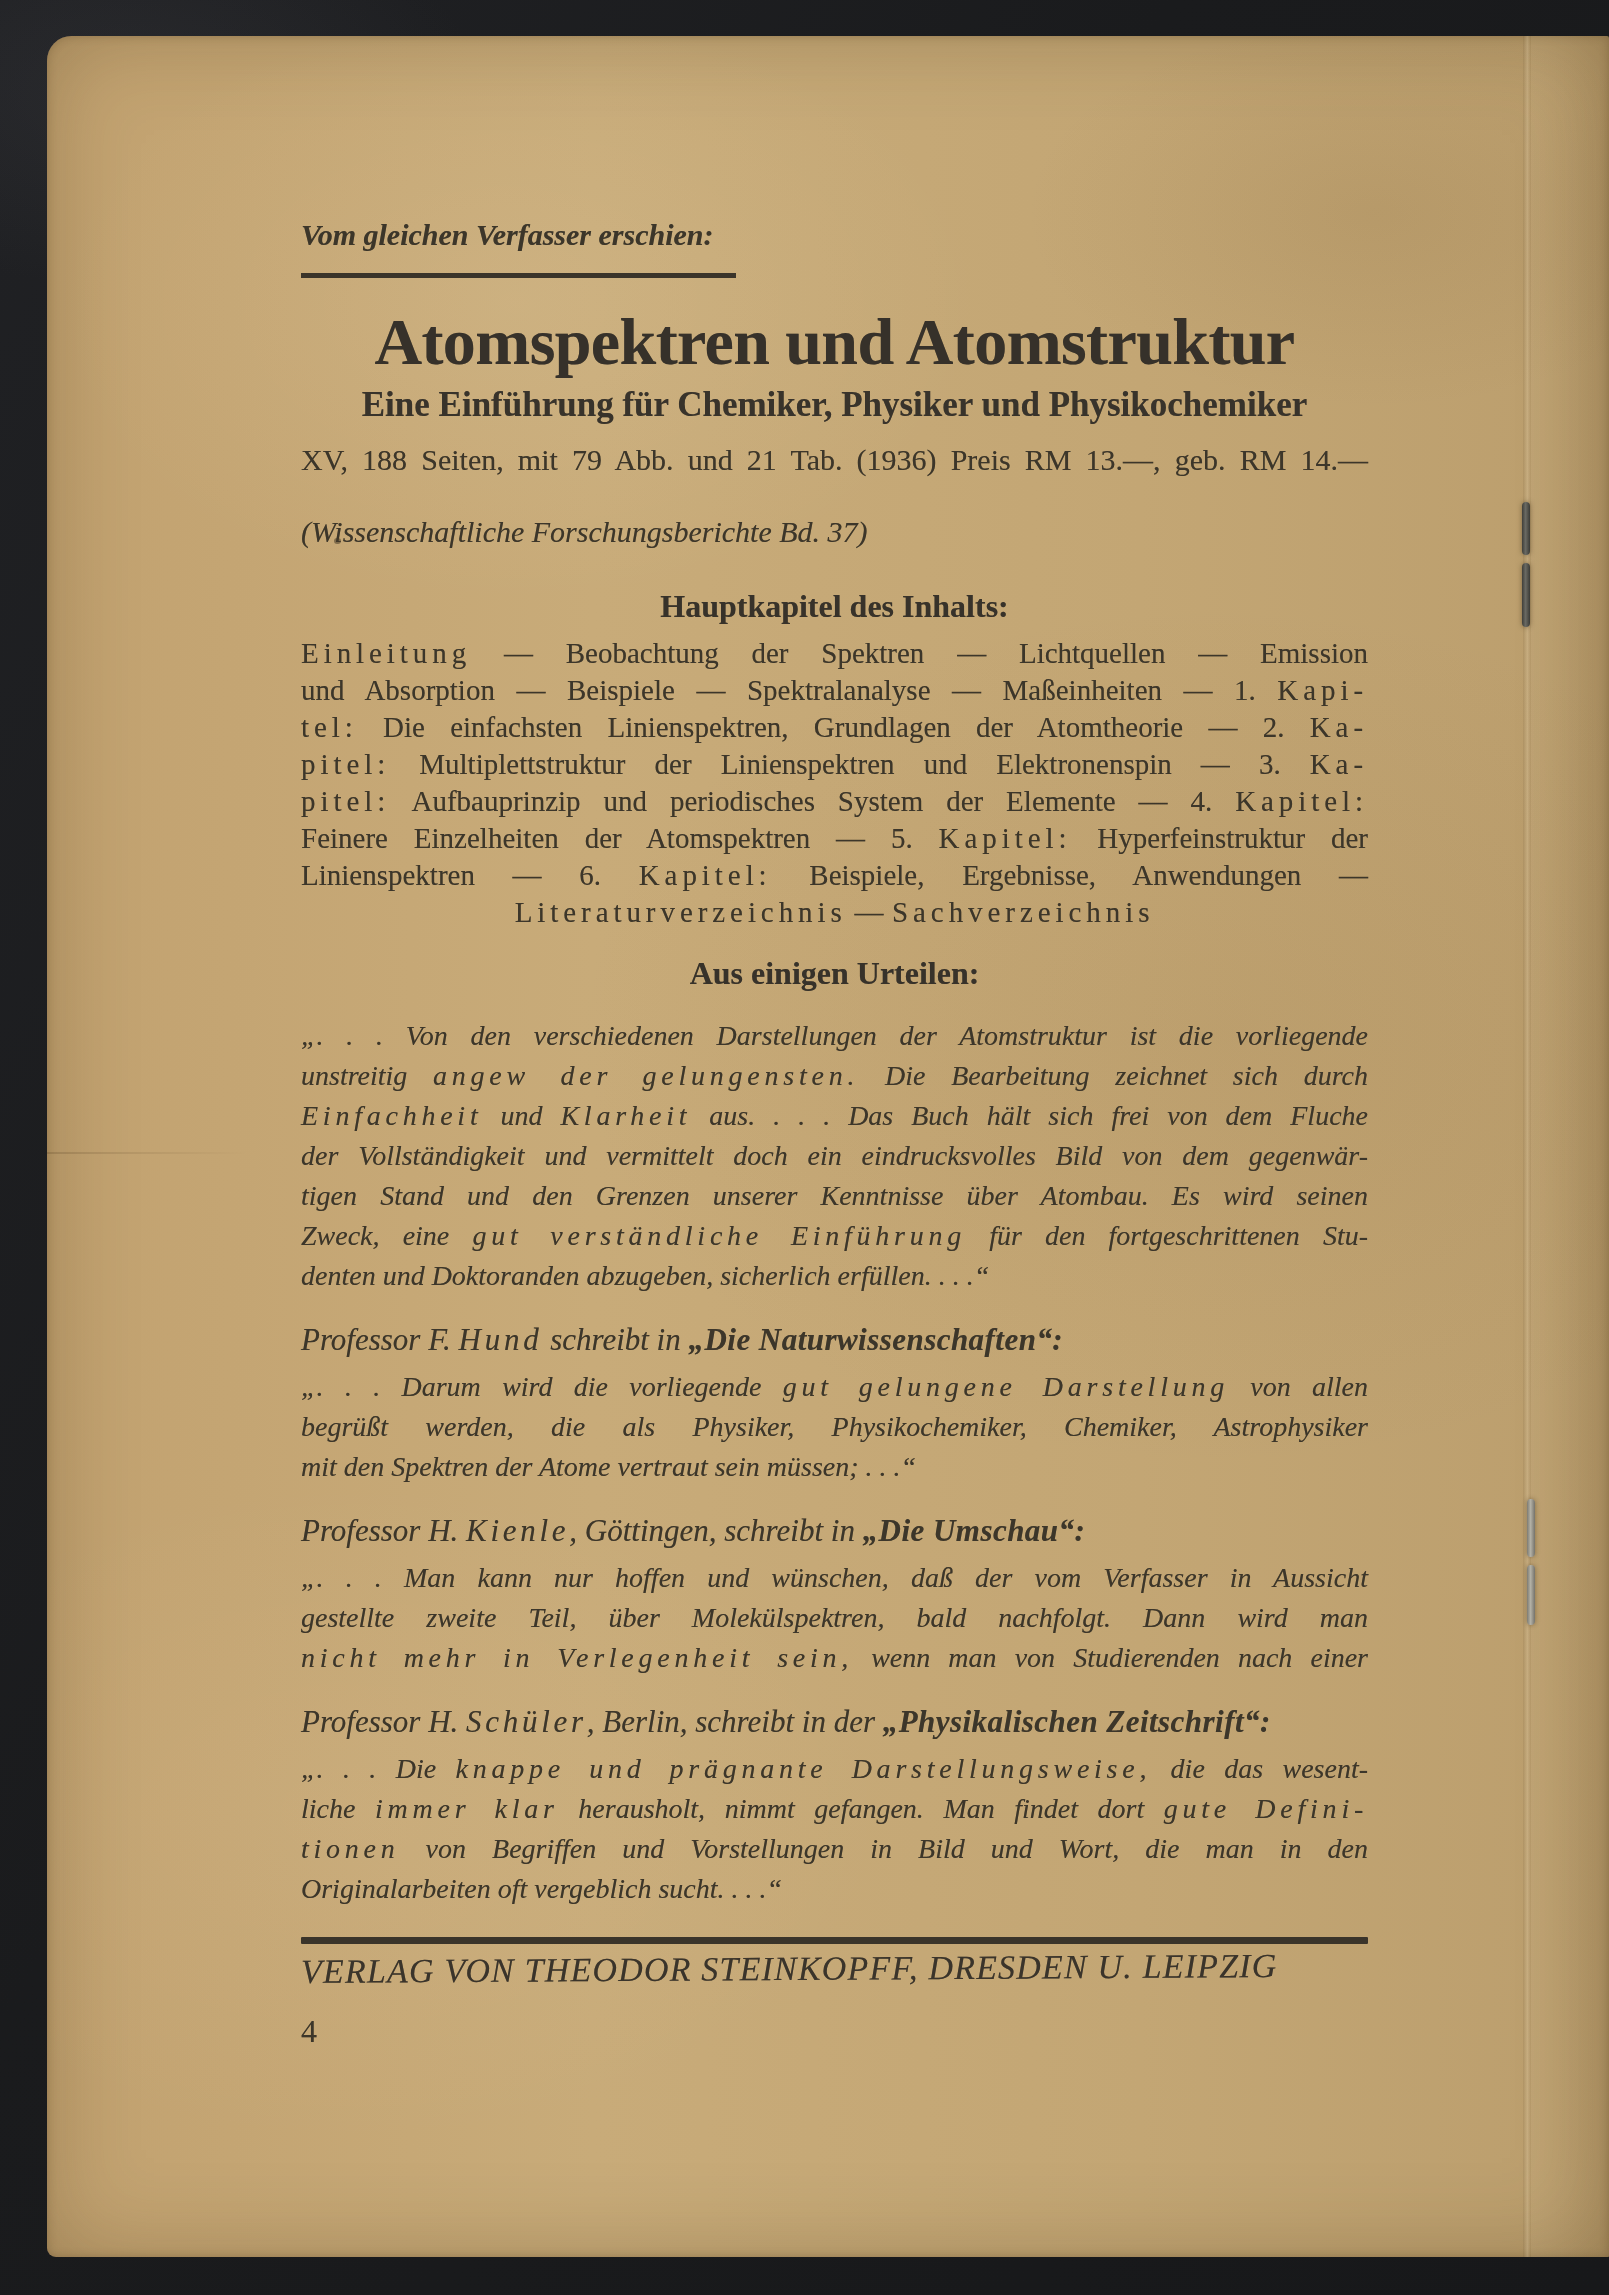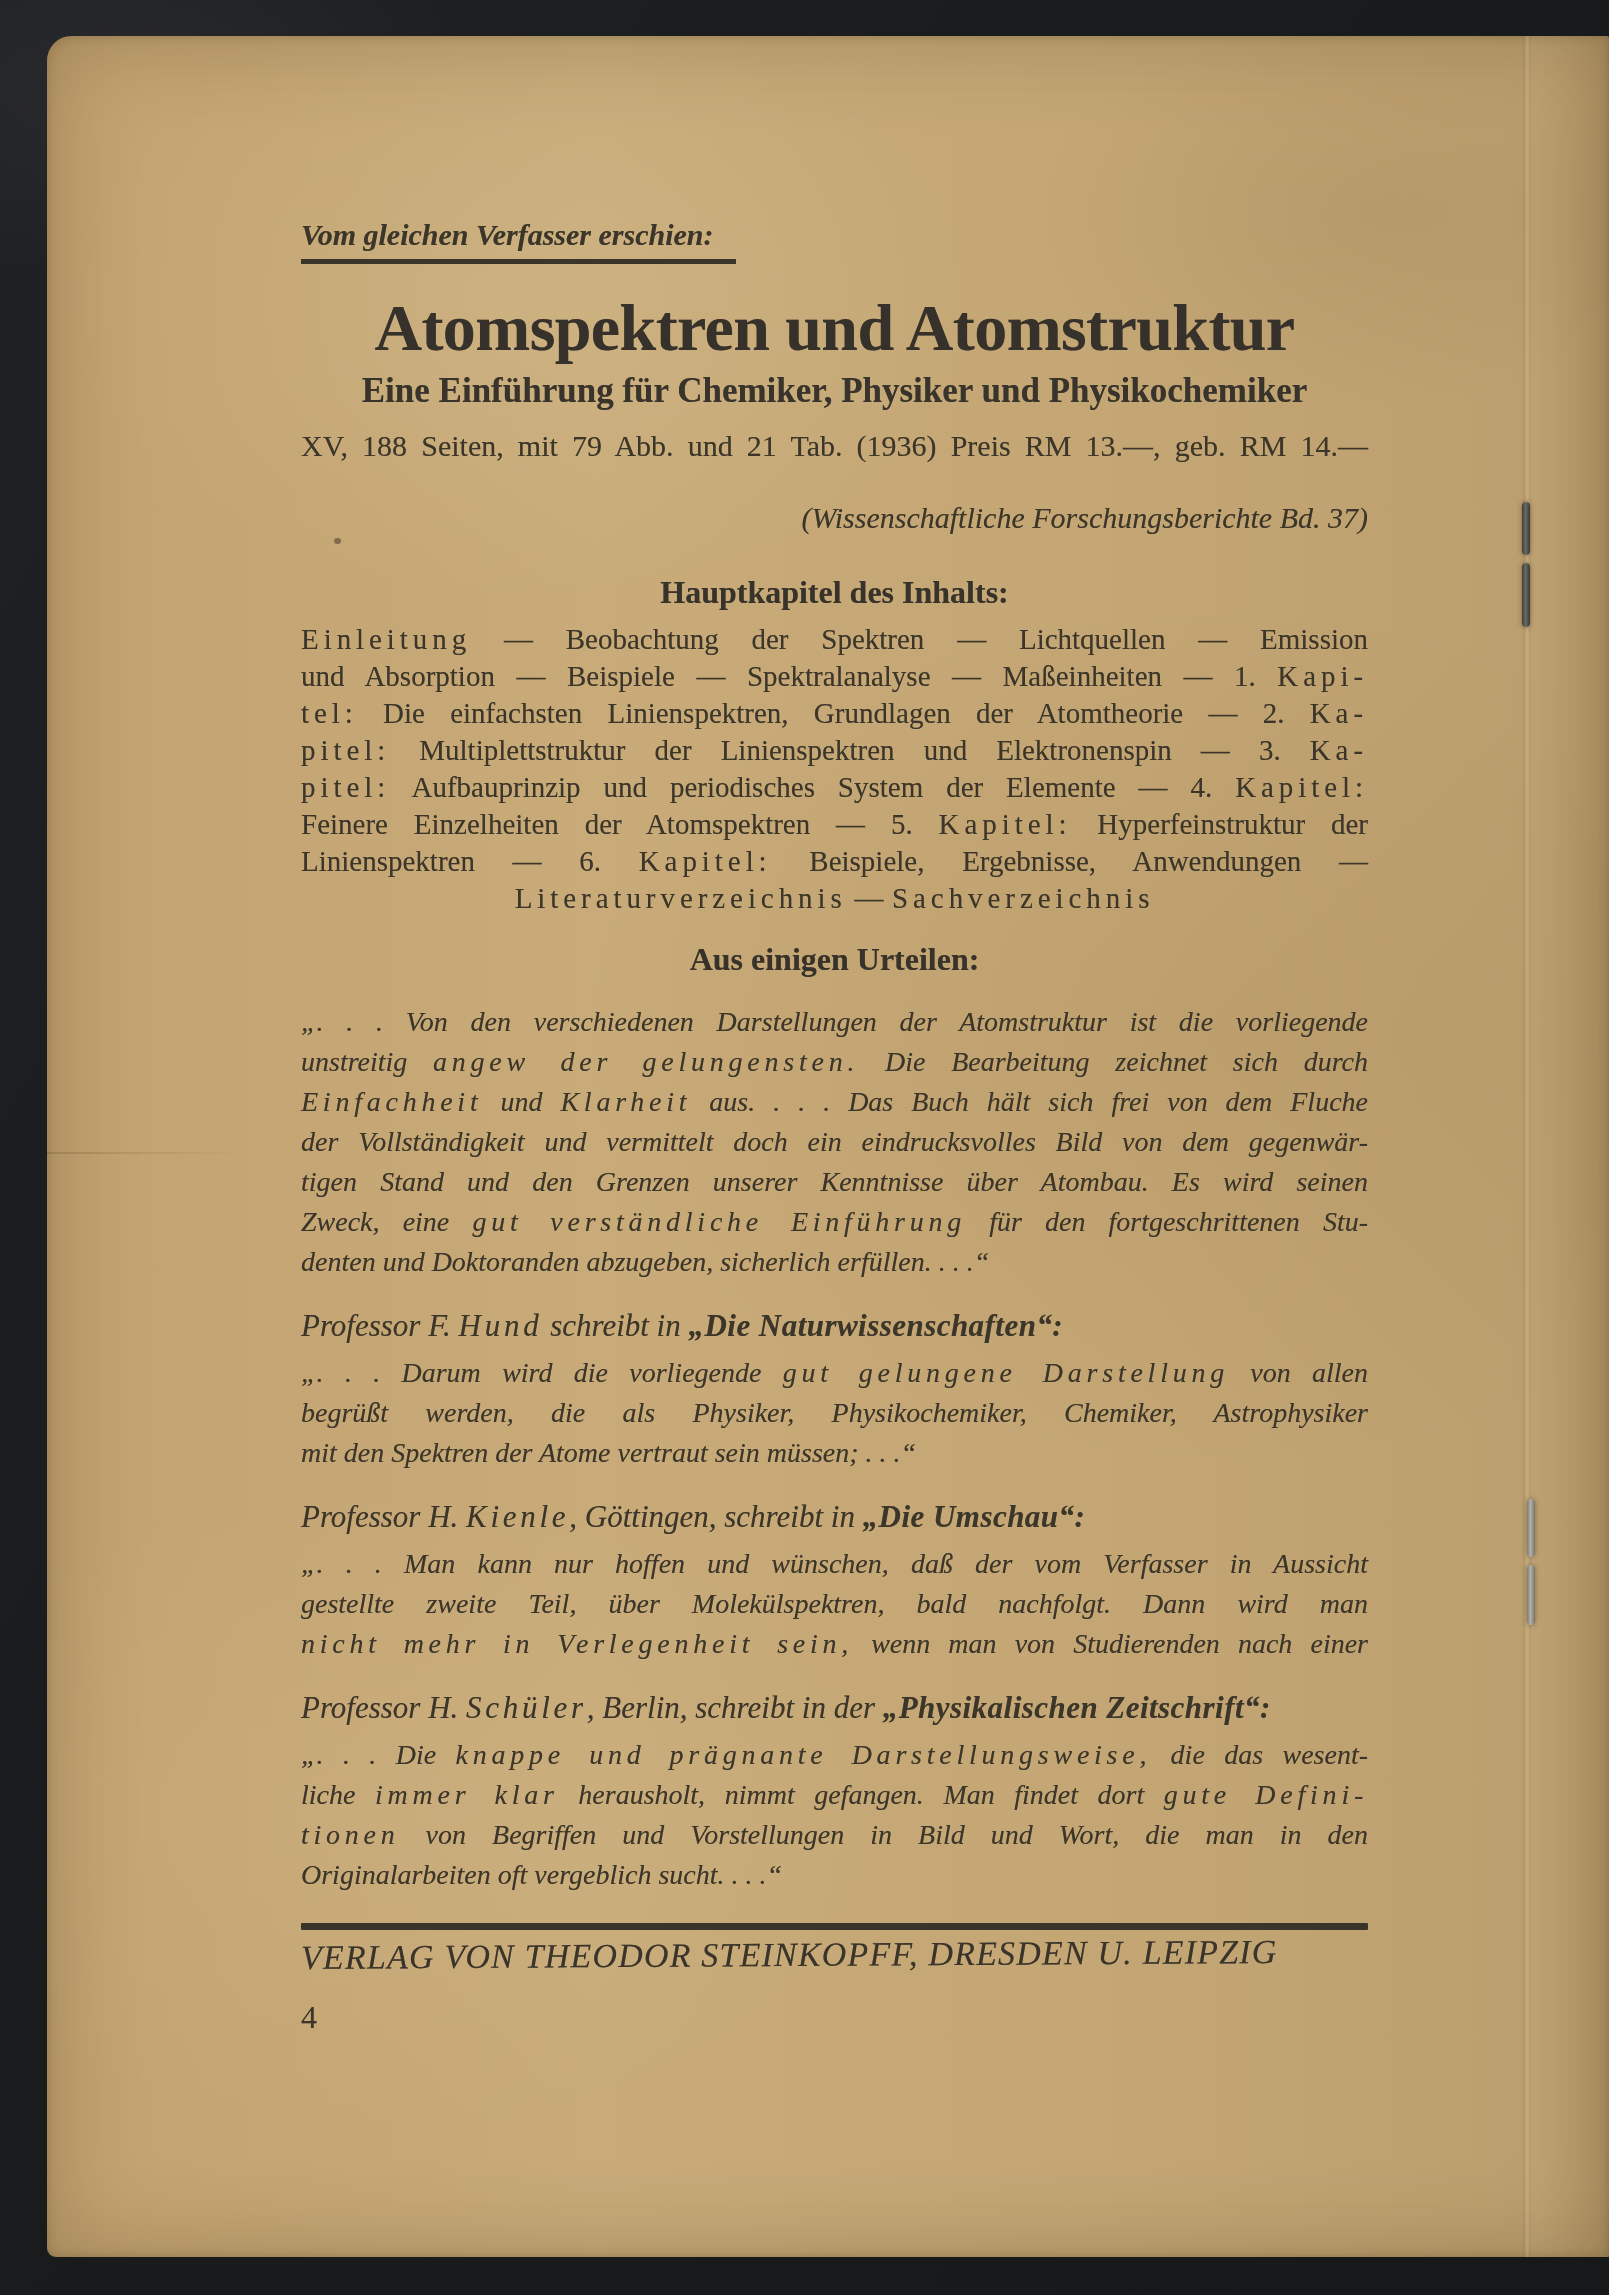--- a/index.html
+++ b/index.html
@@ -15,26 +15,26 @@
       radial-gradient(1006px 671px at 75% 45%, rgba(120,85,40,0.08), transparent 65%),
       radial-gradient(894px 559px at 20% 80%, rgba(255,235,200,0.07), transparent 60%),
       radial-gradient(503px 279px at 85% 8%, rgba(110,80,40,0.10), transparent 70%),
       linear-gradient(90deg,#c2a270 0%,#c8ab79 35%,#c3a674 70%,#bb9e6d 100%);
     box-shadow:inset 0 0 89px rgba(70,50,20,0.28), inset 0 0 10px rgba(60,40,15,0.25);}
   .content{position:absolute;left:0;top:0;width:1562px;height:2221px;
     padding:182px 240px 0 254px;box-sizing:border-box;color:#3c362a;}
   .txtline{width:1067px;}
   
   .pre-title{font-size:30px;font-weight:700;font-style:italic;line-height:1.15;
-    display:inline-block;border-bottom:5px solid #3a342a;padding-bottom:6px;padding-right:22.4px;}
+    display:inline-block;border-bottom:5px solid #3a342a;padding-bottom:20px;padding-right:22.4px;}
   .book-title{margin-top:29px;font-size:66px;font-weight:700;letter-spacing:-0.6px;
     text-align:center;line-height:1.05;color:#36312a;}
   .book-subtitle{margin-top:9px;font-size:35px;font-weight:700;text-align:center;color:#38332b;}
   .edition-line{margin-top:18px;font-size:30px;text-align:justify;text-align-last:justify;}
-  .series-line{margin-top:38px;font-size:30px;font-style:italic;text-align:right;}
+  .series-line{margin-top:38px;font-size:30px;font-style:italic;text-align:left;}
   
   .sec-heading{margin-top:39px;font-size:32px;font-weight:700;text-align:center;color:#37322a;}
   .contents{margin-top:10px;font-size:29px;line-height:37px;}
   .quotebody{font-size:28px;font-style:italic;line-height:40px;}
   .jline{text-align:justify;text-align-last:justify;}
   .lline{text-align:left;text-align-last:left;}
   .cline{text-align:center;text-align-last:center;letter-spacing:0.02em;}
   .sp{letter-spacing:0.17em;}
   .b{font-weight:700;letter-spacing:0.015em;}
   

